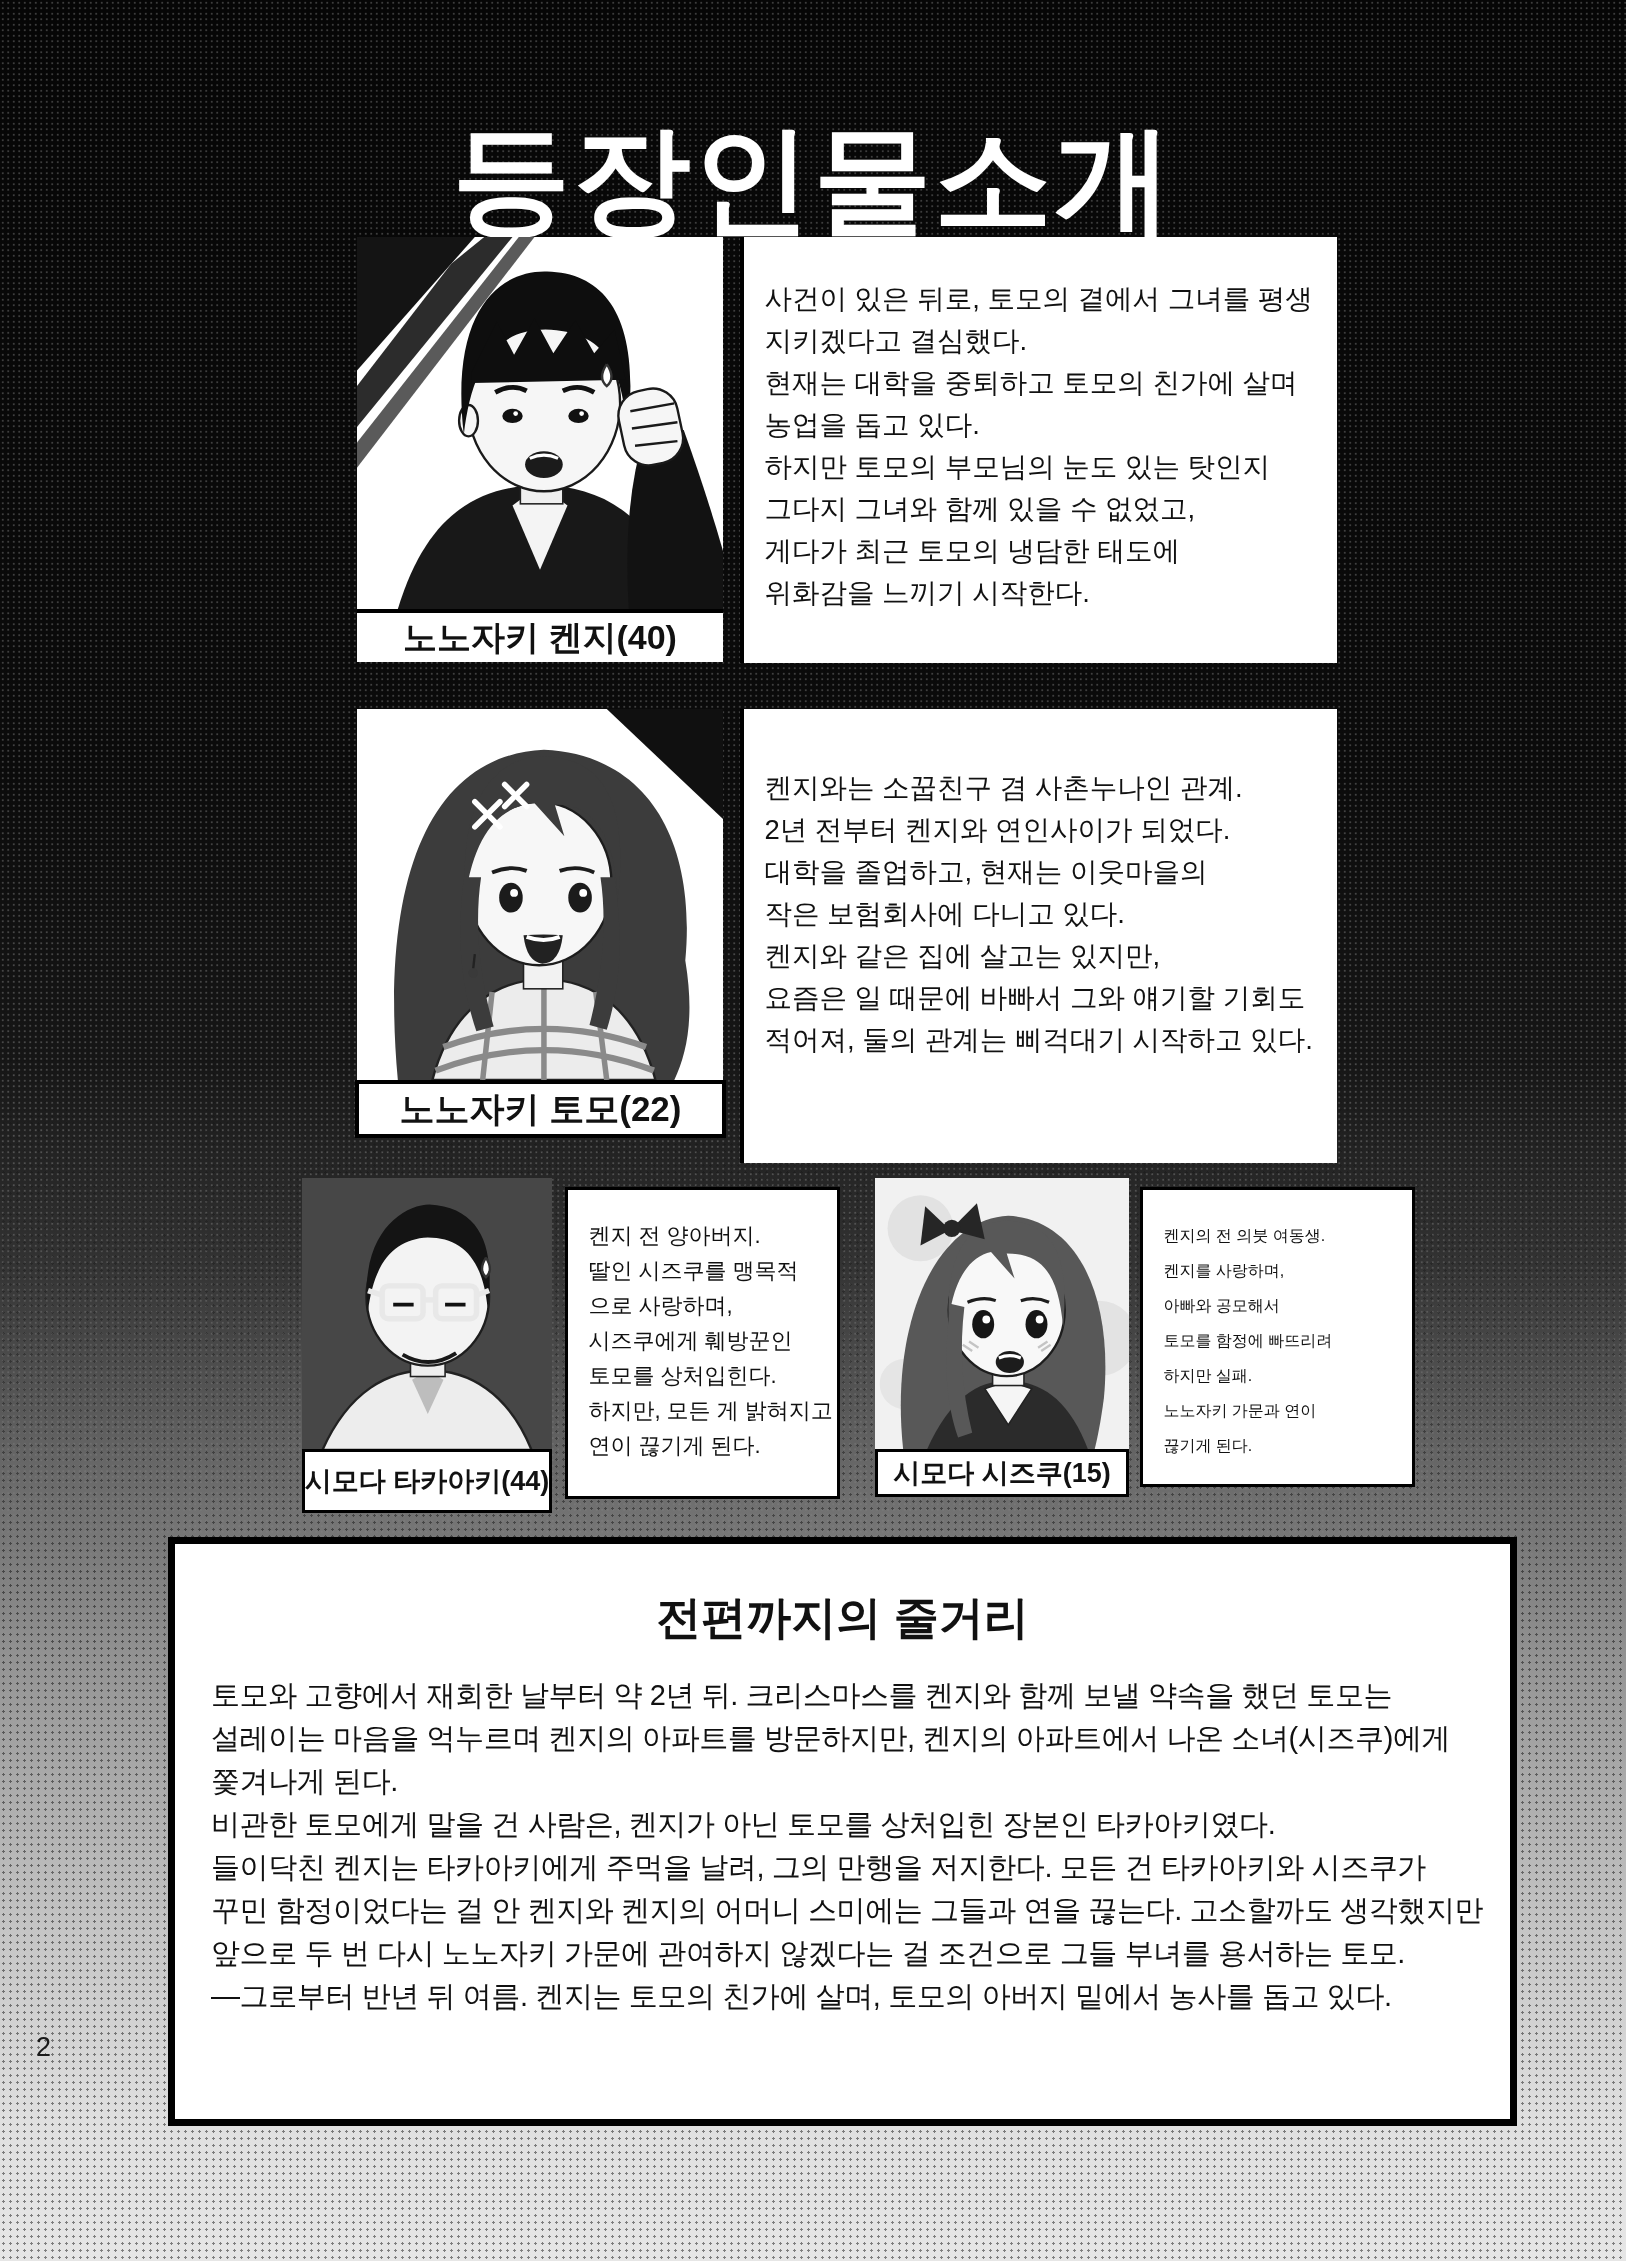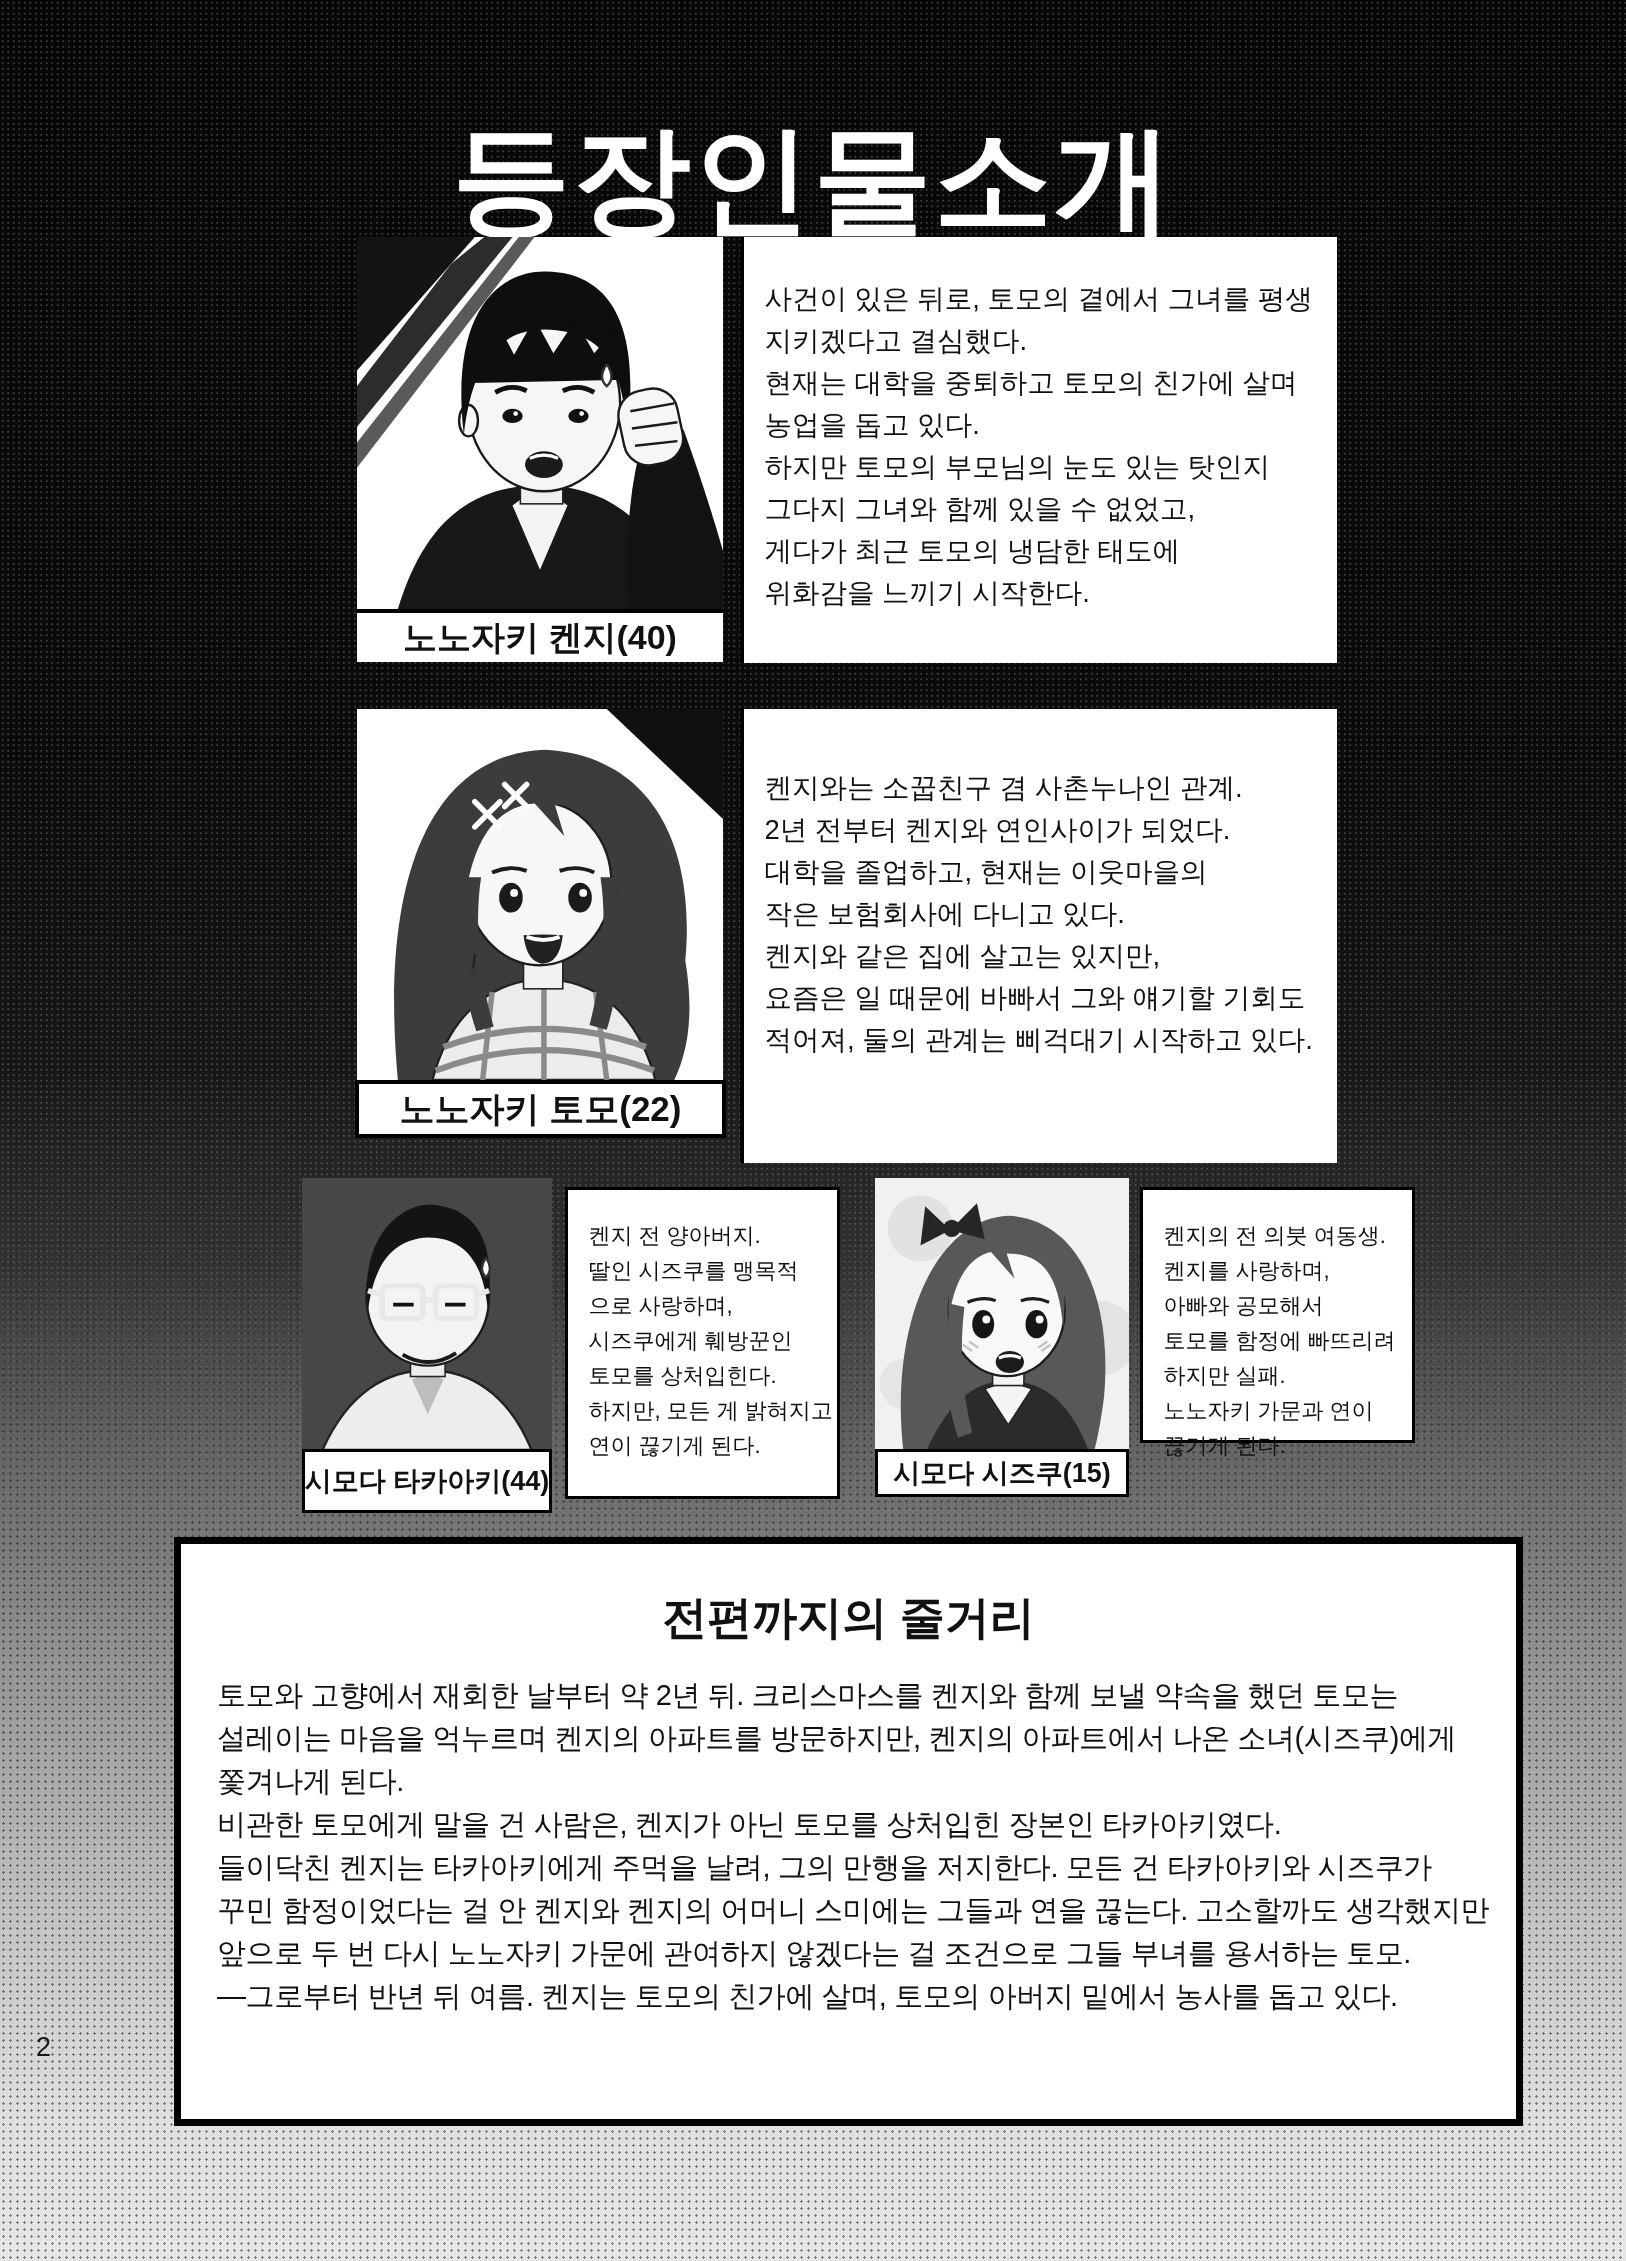--- a/index.html
+++ b/index.html
@@ -43,24 +43,24 @@
   #c2-portrait{left:357px;top:709px;width:366px;height:371px;}
   #c2-label{left:355px;top:1080px;width:371px;height:58px;font-size:35px;border:4.7px solid #000;}
   #c2-desc{left:740px;top:709px;width:597px;height:454px;border-left:4.7px solid #000;padding:58px 12.6px 0 20.4px;font-size:27.5px;line-height:42px;}
 
   #c3-portrait{left:302px;top:1178px;width:250px;height:272px;}
   #c3-label{left:302px;top:1449px;width:250px;height:64px;font-size:27px;border:3.9px solid #000;}
   #c3-desc{left:565px;top:1187px;width:275px;height:312px;border:3.9px solid #000;padding:28px 6.3px 0 20.4px;font-size:22px;line-height:35px;}
 
   #c4-portrait{left:875px;top:1178px;width:254px;height:272px;}
   #c4-label{left:875px;top:1449px;width:254px;height:48px;font-size:27px;border:3.9px solid #000;}
-  #c4-desc{left:1140px;top:1187px;width:275px;height:256px;border:3.9px solid #000;padding:28px 6.3px 0 20.4px;font-size:22px;line-height:35px;}
+  #c4-desc{left:1140px;top:1187px;width:275px;height:300px;border:3.9px solid #000;padding:28px 6.3px 0 20.4px;font-size:16px;line-height:35px;}
 
   #synopsis{
-    position:absolute;z-index:2;left:174px;top:1537px;width:1349px;height:589px;
+    position:absolute;z-index:2;left:168px;top:1537px;width:1349px;height:589px;
     background:#fff;border:7.9px solid #000;box-sizing:border-box;color:#111;
   }
   #synopsis h2{margin:44px 0 0;text-align:center;font-size:45px;font-weight:800;color:#111;}
   #synopsis .para{position:absolute;left:36px;right:12.6px;top:130px;font-size:29px;line-height:43px;letter-spacing:-0.4px;}
   #pagenum{position:absolute;z-index:2;left:36px;top:2032px;font-size:27px;color:#1a1a1a;}
 </style>
 </head>
 <body>
 
 <div class="page">

